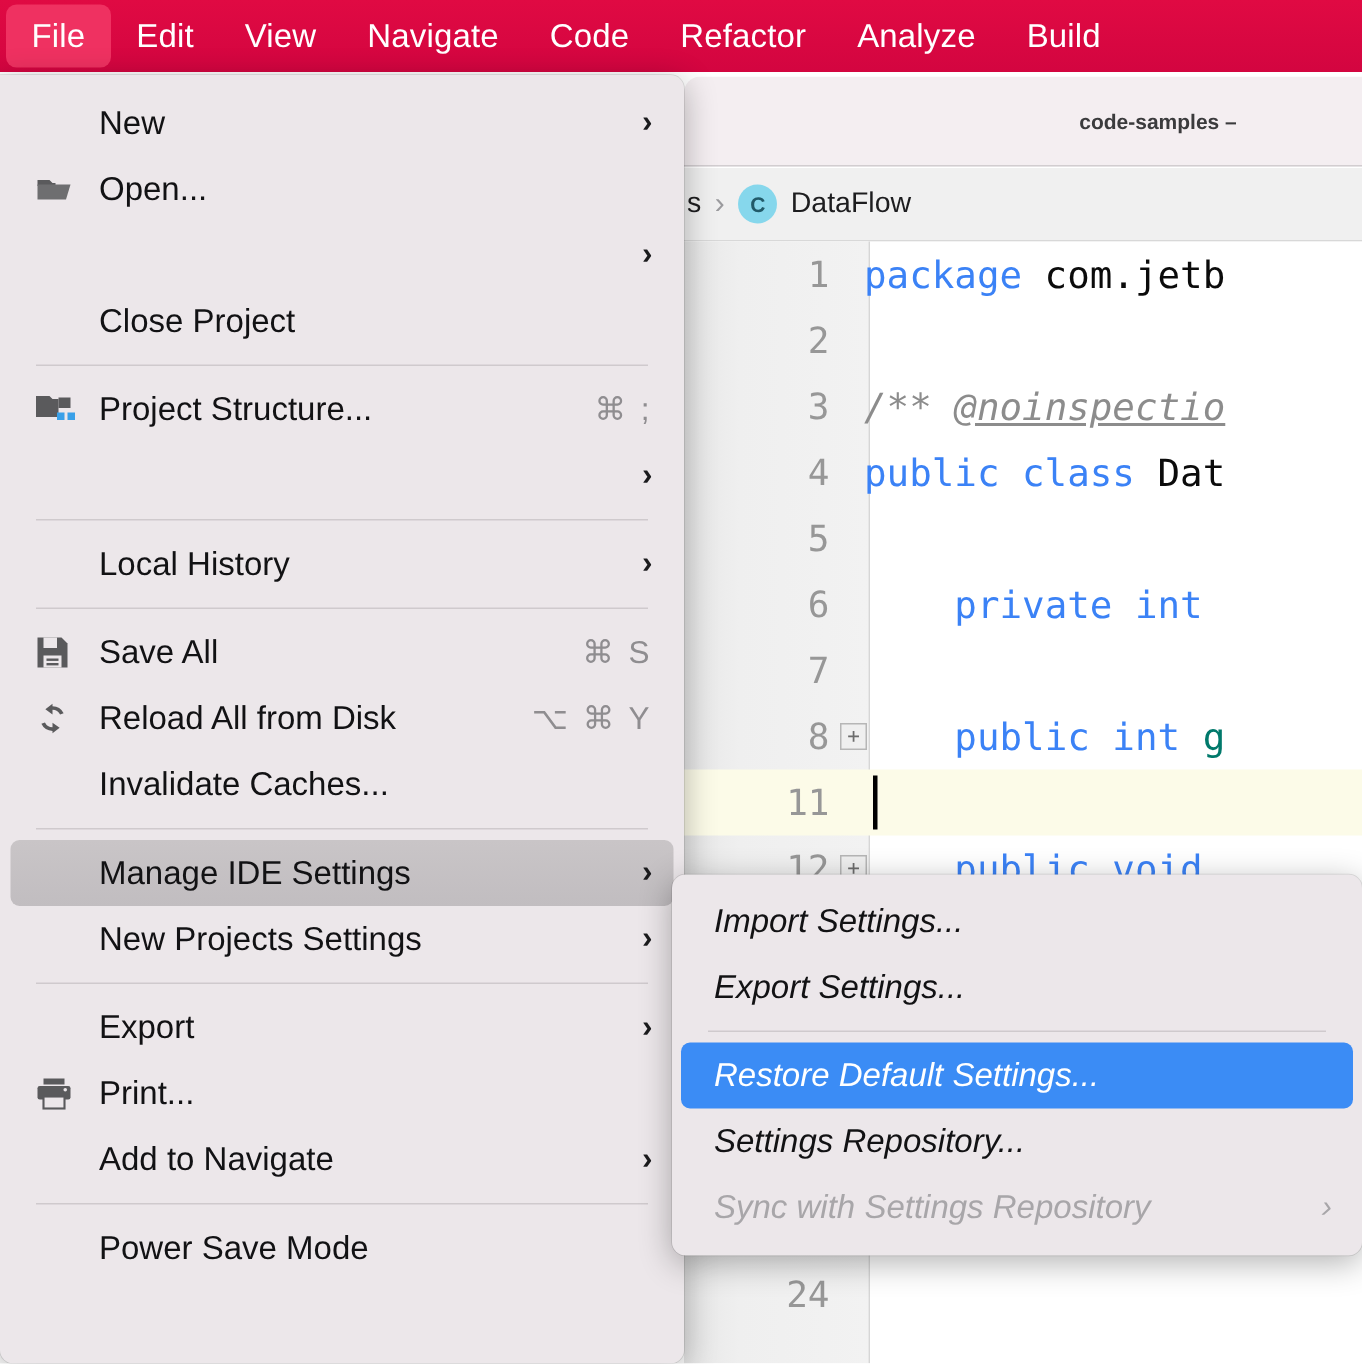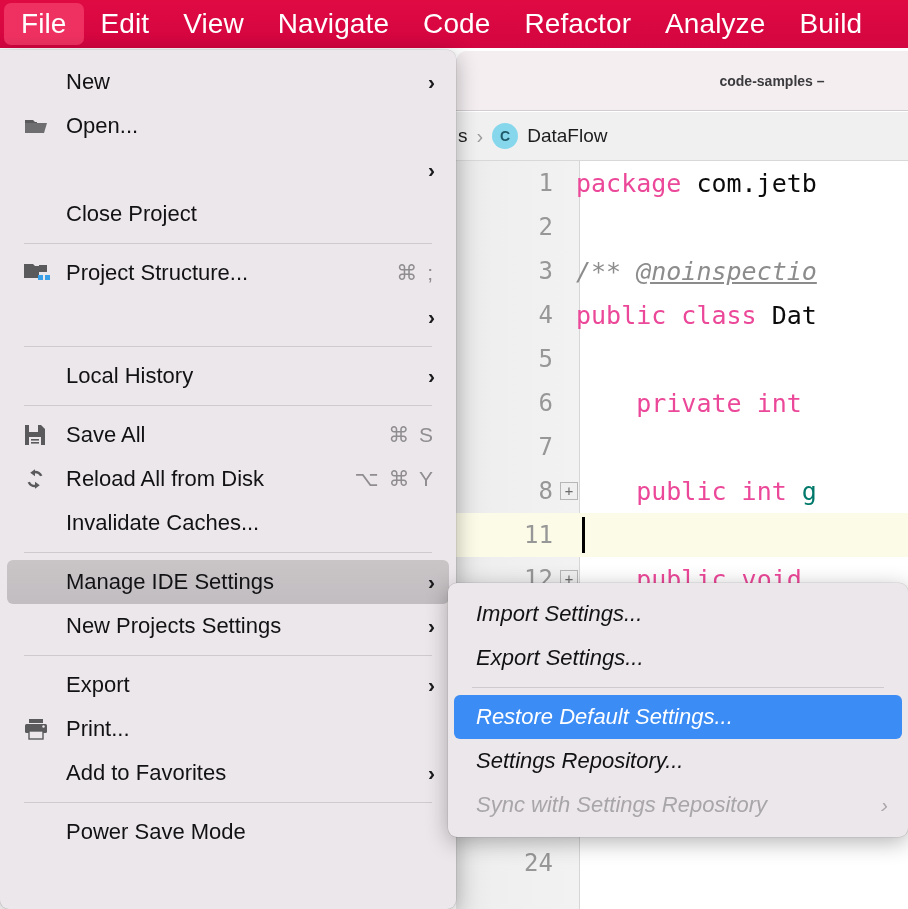--- a/index.html
+++ b/index.html
@@ -17,21 +17,21 @@
     position: absolute; left: 0; top: 0; width: 908px; height: 48px;
     background: linear-gradient(180deg, #e00a43 0%, #d30540 100%);
     display: flex; align-items: center;
     padding-left: 4px;
     z-index: 5;
   }
   .mb-item {
     height: 42px; display: flex; align-items: center;
     padding: 0 17px;
     color: #ffffff;
-    font-size: 28px;
+    font-size: 22px;
     font-weight: 400;
     border-radius: 7px;
     white-space: nowrap;
     letter-spacing: .1px;
   }
   .mb-item.active {
     background: #ef3161;
   }
 
   
@@ -97,21 +97,21 @@
     font-size: 14px; color: #6c6c6c; line-height: 1;
     font-family: "DejaVu Sans Mono", monospace;
   }
   .src {
     margin-left: 17px;
     font-family: "DejaVu Sans Mono", monospace;
     font-size: 25px;
     white-space: pre;
     color: #0b0b0b;
   }
-  .kw { color: #ec4899; }
+  .kw { color: #3b82f6; }
   .cm { color: #8c8c8c; font-style: italic; }
   .cm u { }
   .mth { color: #00796b; }
   .caret {
     position: absolute; left: 126px; top: 4px;
     width: 3px; height: 36px; background: #000;
   }
 
   
   .menu {
@@ -358,21 +358,21 @@
             <rect x="1" y="6" width="22" height="9" rx="1.5" fill="#5a5a5c"></rect>
             <rect x="5" y="13" width="14" height="8" fill="#ece7ea" stroke="#5a5a5c" stroke-width="1.4"></rect>
             <circle cx="19.5" cy="8.5" r="1.2" fill="#ece7ea"></circle>
           </svg>
         </span>
         <span class="label">Print...</span>
         <span class="spacer"></span>
       </div>
       <div class="mi">
         <span class="icon-pad"></span>
-        <span class="label">Add to Favorites</span>
+        <span class="label">Add to Navigate</span>
         <span class="spacer"></span>
         <span class="arrow">›</span>
       </div>
       <div class="sep"></div>
       <div class="mi">
         <span class="icon-pad"></span>
         <span class="label">Power Save Mode</span>
         <span class="spacer"></span>
       </div>
     </div>

